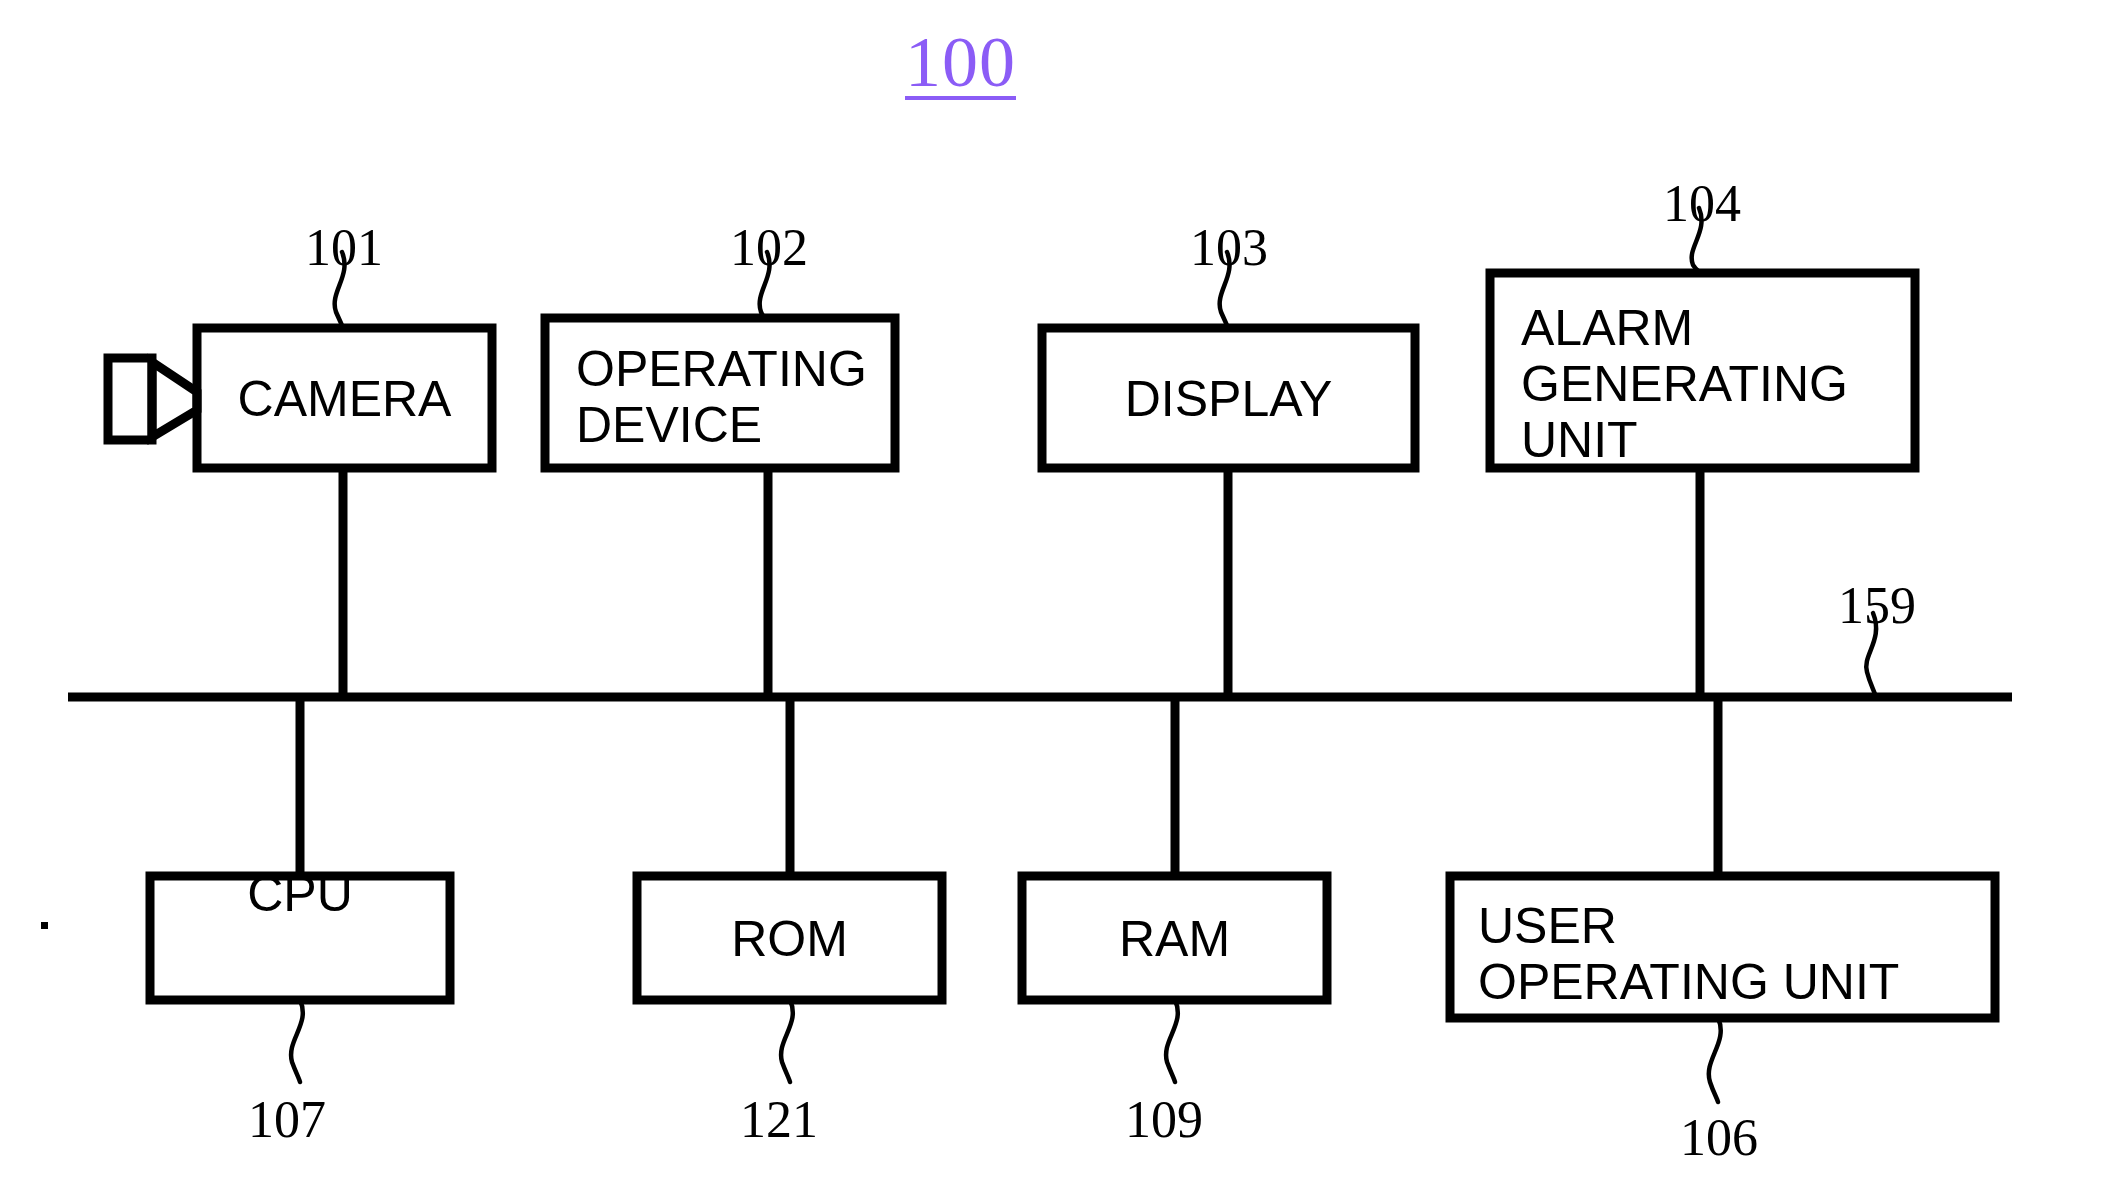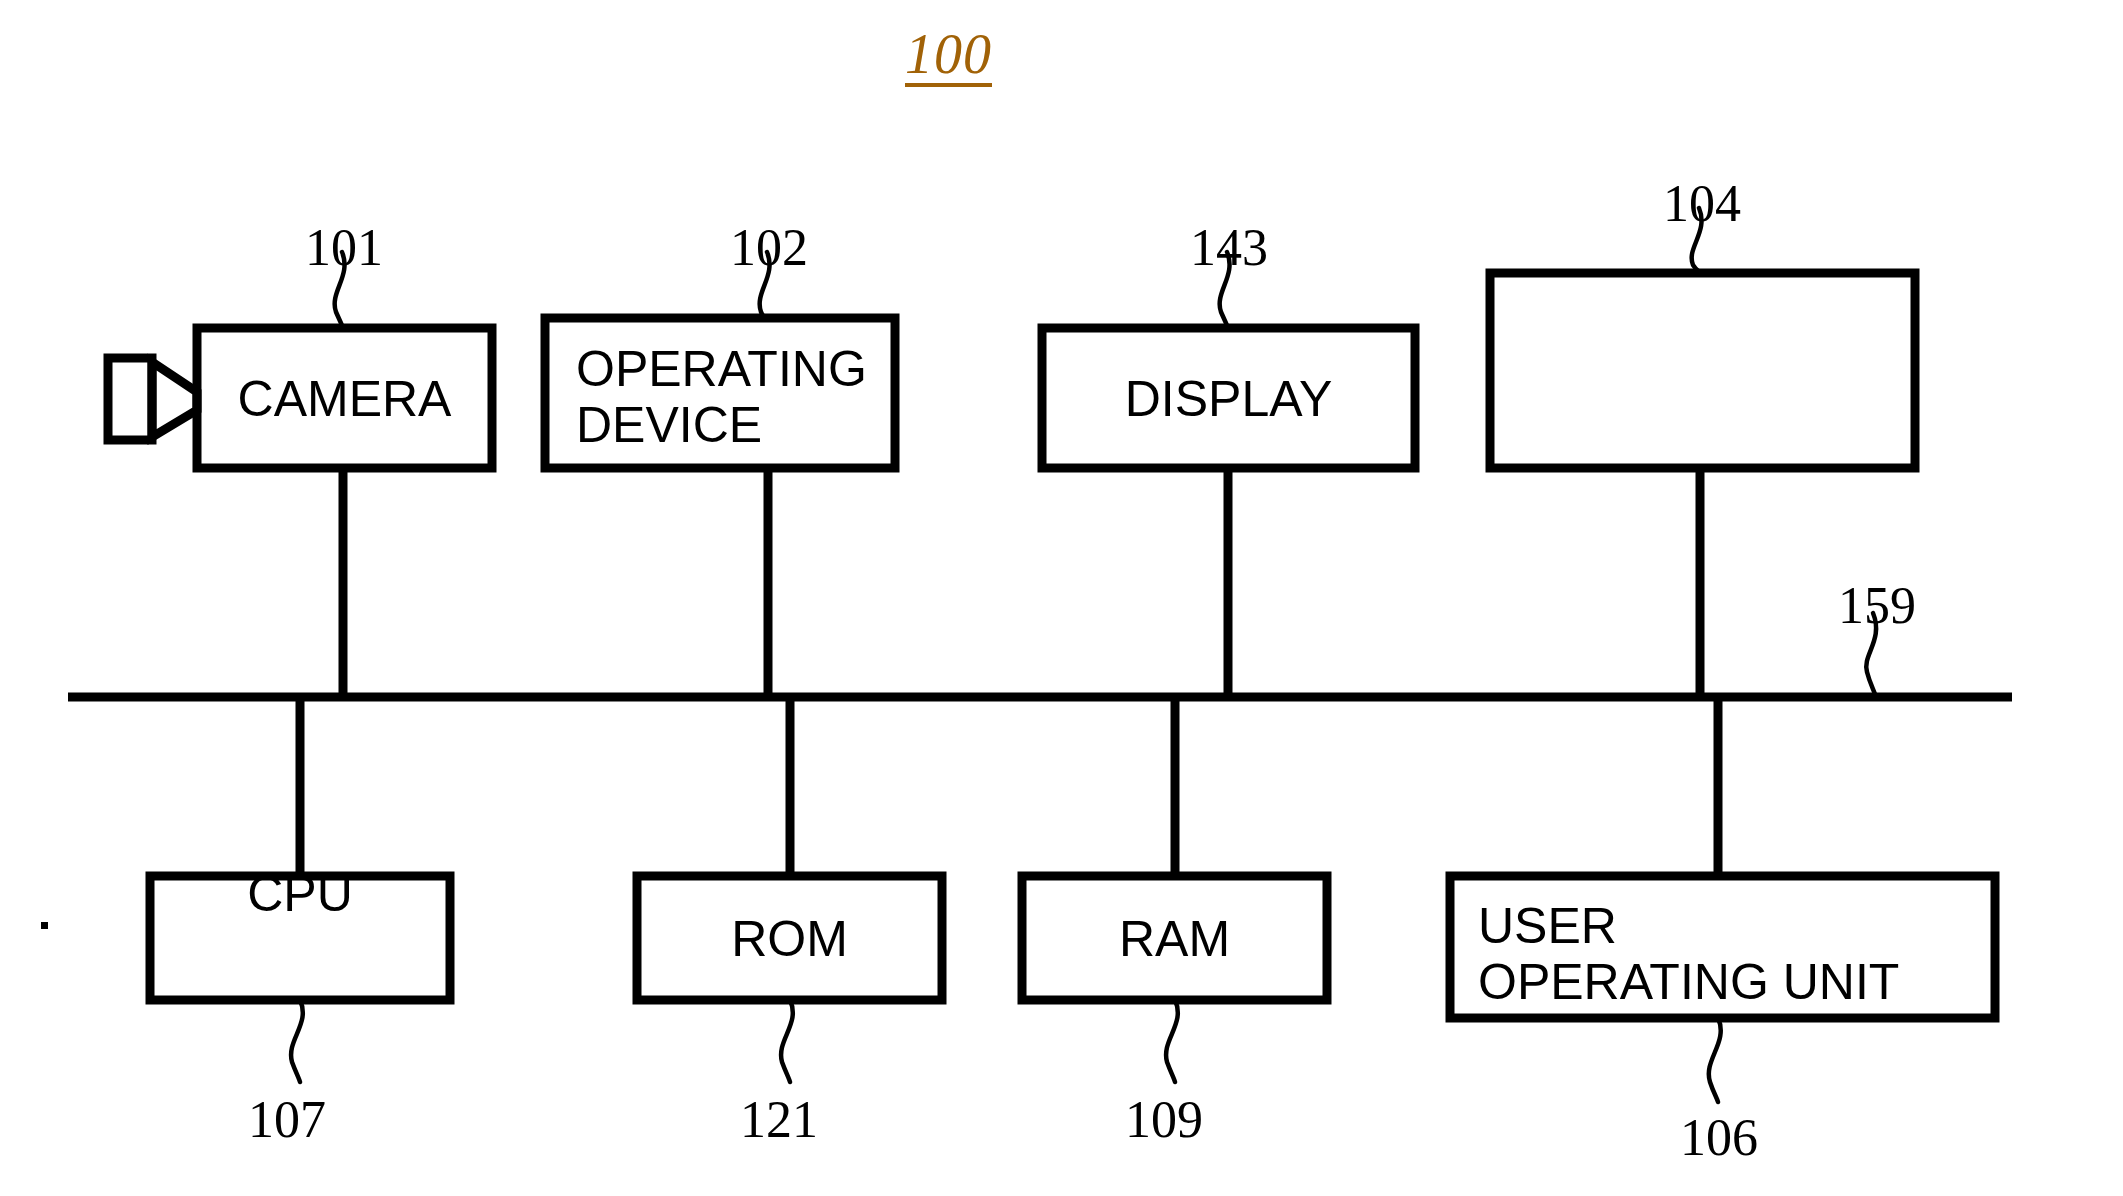--- a/index.html
+++ b/index.html
@@ -23,29 +23,28 @@
     position: absolute;
     left: 0;
     top: 0;
     width: 2123px;
     height: 1196px;
     display: block;
   }
   .fig-title {
     position: absolute;
     font-family: "Liberation Serif", serif;
-    font-size: 56px;
+    font-size: 72px;
     letter-spacing: 1px;
     line-height: 1;
-    color: #a16207;
+    color: #8b5cf6;
     white-space: nowrap;
     text-decoration: underline;
     text-underline-offset: 10px;
     text-decoration-thickness: 4px;
-    font-style: italic;
   }
   .ref-num {
     position: absolute;
     font-family: "Liberation Serif", serif;
     font-size: 52px;
     line-height: 1;
     color: #000;
     white-space: nowrap;
   }
   .block-label {
@@ -131,32 +130,33 @@
   </svg>
 
   <div class="fig-title" style="left:905px; top:26px;">100</div>
 
   <div class="block-label centered" style="left:197px; top:371px; width:295px;">CAMERA</div>
 
   <div class="block-label left" style="left:576px; top:341px;"><span>OPERATING</span><br><span>DEVICE</span></div>
 
   <div class="block-label centered" style="left:1042px; top:371px; width:373px;">DISPLAY</div>
 
+  <div class="block-label left" style="left:1521px; top:300px;"><span>ALARM</span><br><span>GENERATING</span><br><span>UNIT</span></div>
 
   <div class="block-label centered" style="left:150px; top:866px; width:300px;">CPU</div>
 
   <div class="block-label centered" style="left:637px; top:911px; width:305px;">ROM</div>
 
   <div class="block-label left" style="left:1478px; top:898px;"><span>USER</span><br><span>OPERATING UNIT</span></div>
 
   <div class="block-label centered" style="left:1022px; top:911px; width:305px;">RAM</div>
 
   <div class="ref-num" style="left:305px; top:222px;">101</div>
   <div class="ref-num" style="left:730px; top:222px;">102</div>
-  <div class="ref-num" style="left:1190px; top:222px;">143</div>
+  <div class="ref-num" style="left:1190px; top:222px;">103</div>
   <div class="ref-num" style="left:1663px; top:178px;">104</div>
   <div class="ref-num" style="left:1838px; top:580px;">159</div>
   <div class="ref-num" style="left:1680px; top:1112px;">106</div>
   <div class="ref-num" style="left:248px; top:1094px;">107</div>
   <div class="ref-num" style="left:740px; top:1094px;">121</div>
   <div class="ref-num" style="left:1125px; top:1094px;">109</div>
 
   <div class="artifact-dot" style="left:41px; top:922px;"></div>
 
 </div>

